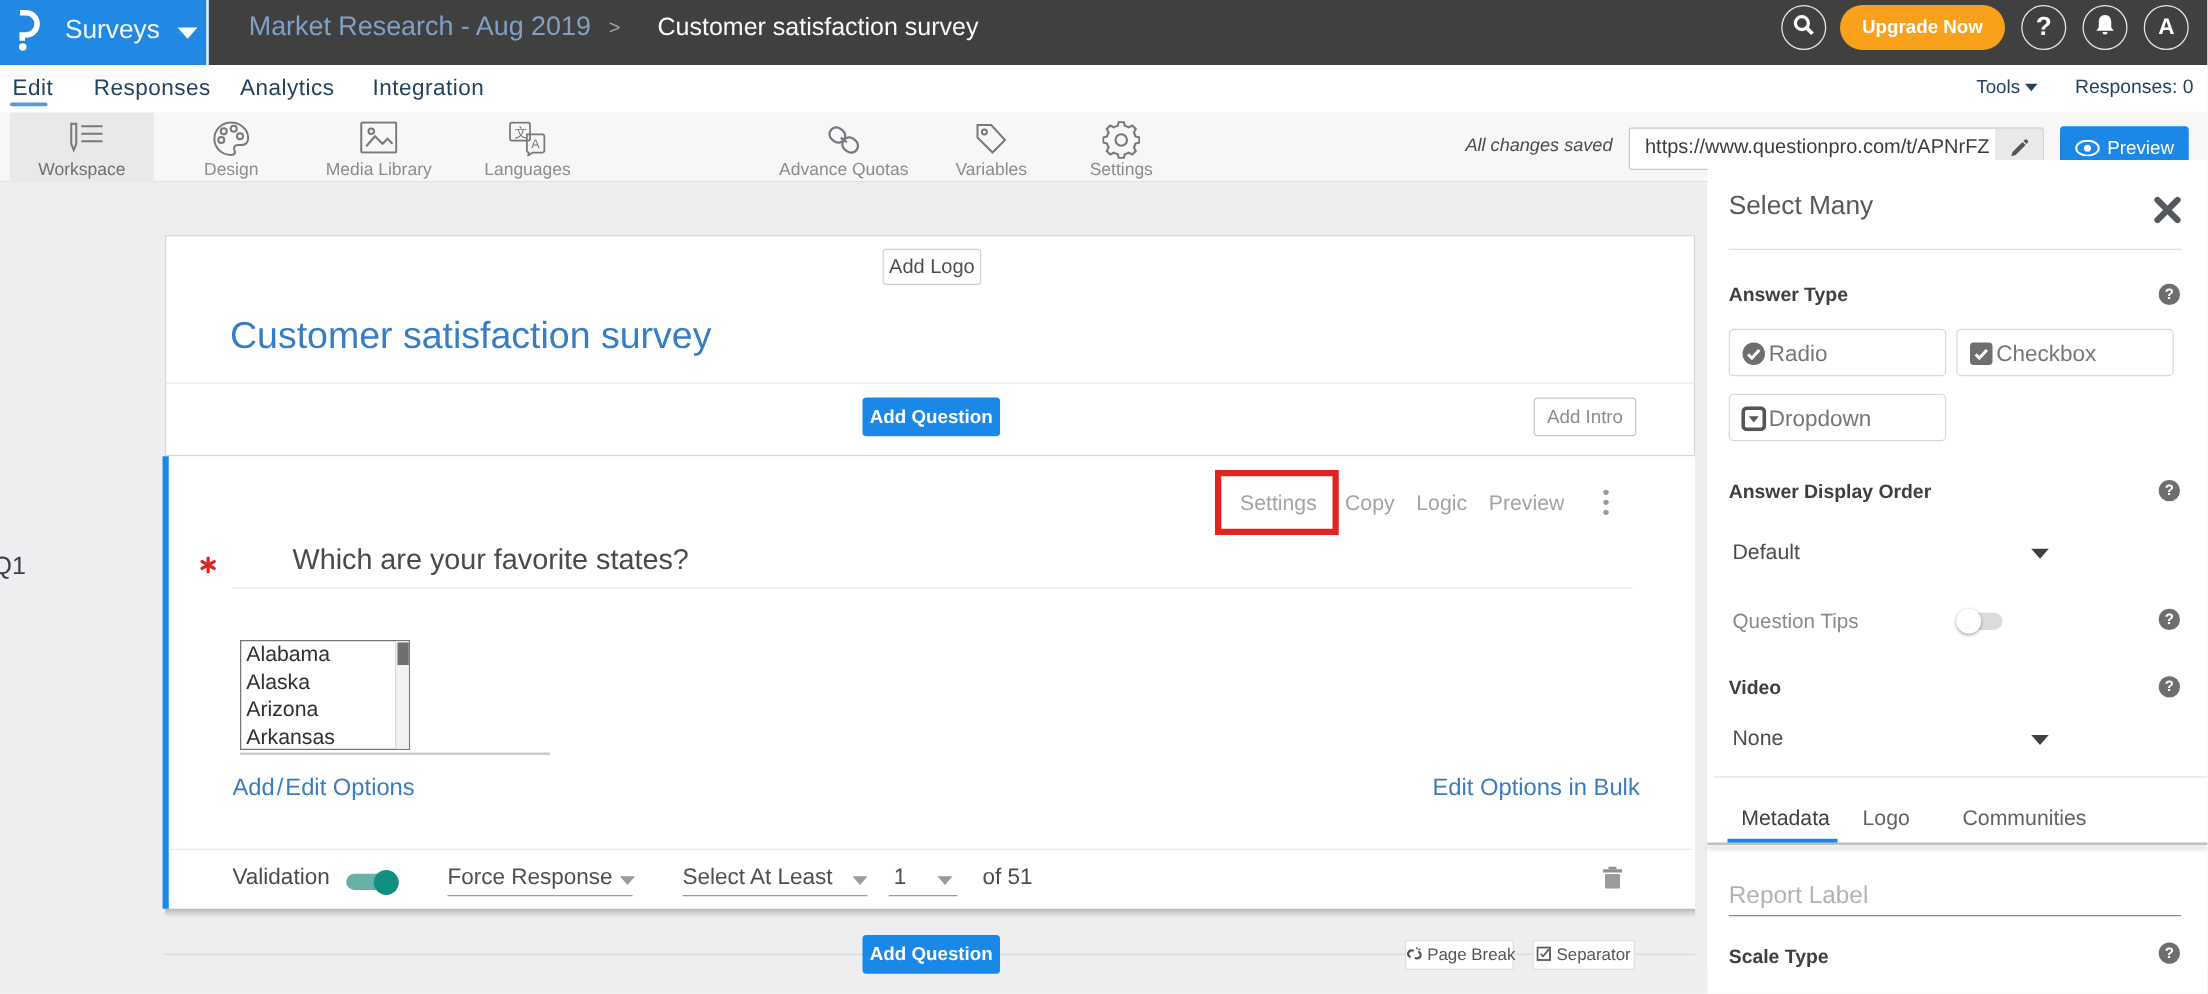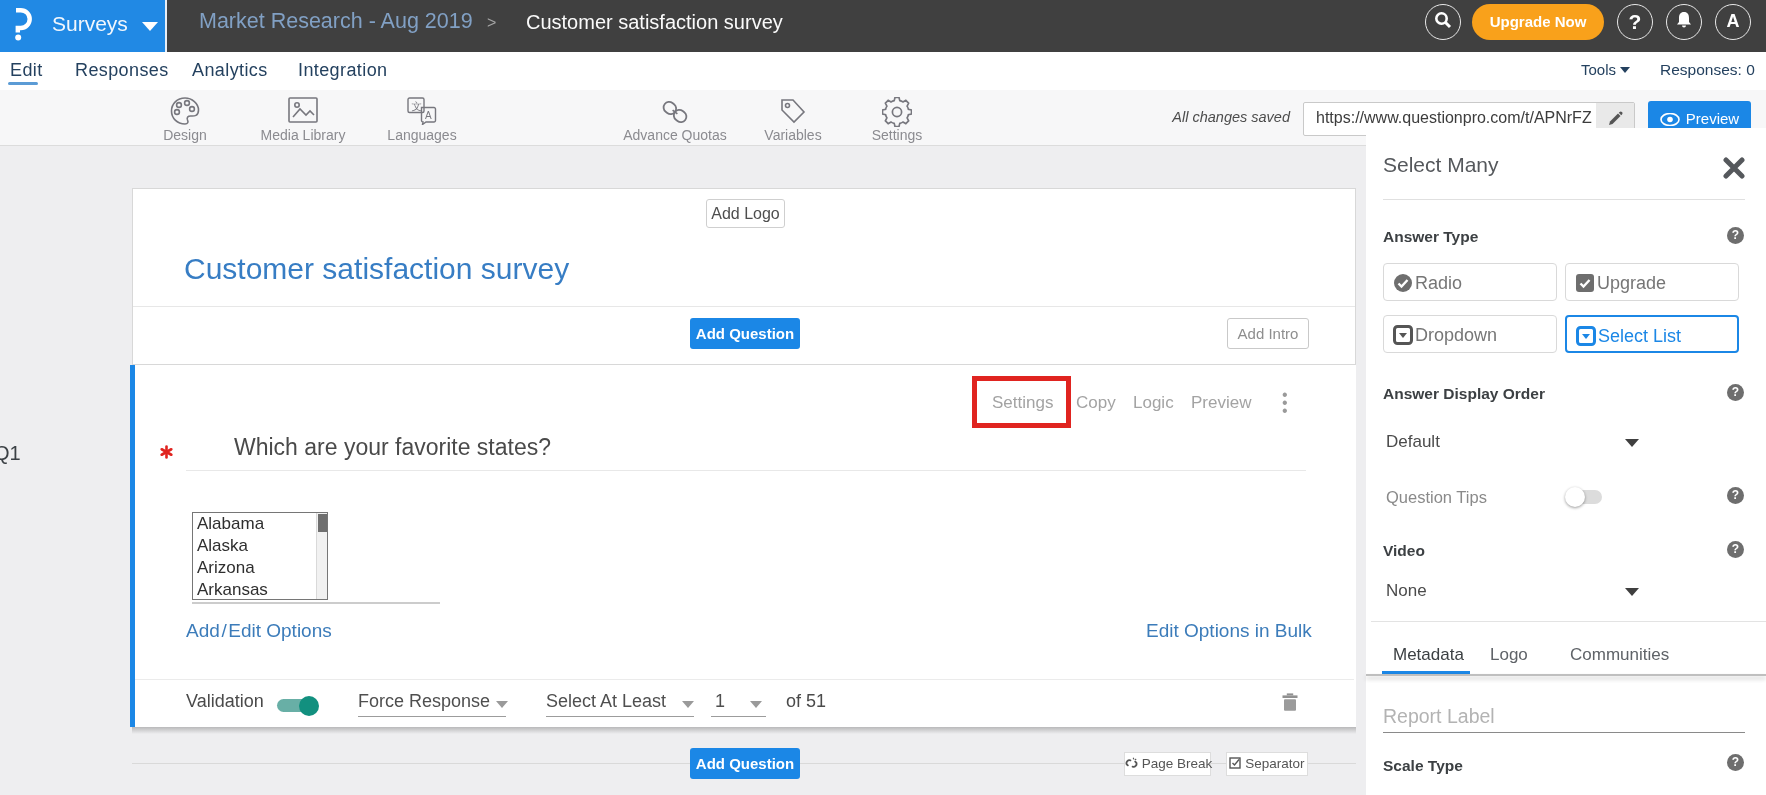--- a/index.html
+++ b/index.html
@@ -134,20 +134,29 @@
   <div id="edit-underline"></div>
   <span class="navlink" style="left:75px;">Responses</span>
   <span class="navlink" style="left:192px;">Analytics</span>
   <span class="navlink" style="left:298px;">Integration</span>
   <span class="navlink" style="left:1581px; font-size:15px; top:9px; letter-spacing:0;">Tools</span>
   <div style="position:absolute;left:1620px;top:15px;width:0;height:0;border-left:5.5px solid transparent;border-right:5.5px solid transparent;border-top:6.5px solid #24415f;"></div>
   <span class="navlink" style="left:1660px; font-size:15.5px; top:9px; letter-spacing:0;">Responses: 0</span>
 </div>
 
 <div id="toolbar">
+  <div class="titem" id="t-workspace" style="left:8px; width:115px;">
+    <svg width="34" height="28" viewBox="0 0 34 28" fill="none" stroke="#77777e" stroke-width="1.6">
+      <path d="M8 2 L12 2 L12 18 L10 23 L8 18 Z"></path>
+      <line x1="16" y1="4" x2="33" y2="4"></line>
+      <line x1="16" y1="10" x2="33" y2="10"></line>
+      <line x1="16" y1="16" x2="33" y2="16"></line>
+    </svg>
+    <div class="lbl" style="color:#6f6f74;">Workspace</div>
+  </div>
   <div class="titem" style="left:133px; width:104px;">
     <svg width="30" height="28" viewBox="0 0 30 28" fill="none" stroke="#77777e" stroke-width="1.6">
       <path d="M15 1 C7 1 1.5 7 1.5 14 C1.5 21 7 27 15 27 C18 27 18.5 25 17.5 23 C16.5 20.5 18 19 20.5 19 C23 19 28.5 20 28.5 13 C28.5 6.5 22 1 15 1 Z"></path>
       <circle cx="9" cy="8" r="2.4"></circle>
       <circle cx="17" cy="6" r="2.4"></circle>
       <circle cx="7" cy="15" r="2.4"></circle>
       <circle cx="22" cy="12" r="2.4"></circle>
     </svg>
     <div class="lbl">Design</div>
   </div>
@@ -308,35 +317,28 @@
       <circle cx="10" cy="10" r="9" fill="#6e6e6e"></circle>
       <path d="M5.5 10.5 L8.5 13.5 L14.5 7" fill="none" stroke="#fff" stroke-width="2.4"></path>
     </svg>
     <span class="txt">Radio</span>
   </div>
   <div class="atbtn" style="left:199px; top:135px;">
     <svg width="20" height="20" viewBox="0 0 20 20">
       <rect x="1" y="1" width="18" height="18" rx="3" fill="#6e6e6e"></rect>
       <path d="M5.5 10.5 L8.5 13.5 L14.5 7" fill="none" stroke="#fff" stroke-width="2.4"></path>
     </svg>
-    <span class="txt">Upgrade</span>
+    <span class="txt">Checkbox</span>
   </div>
   <div class="atbtn" style="left:17px; top:187px;">
     <svg width="20" height="20" viewBox="0 0 20 20">
       <rect x="1.5" y="1.5" width="17" height="17" rx="3" fill="none" stroke="#555" stroke-width="3"></rect>
       <path d="M6 8 L14 8 L10 13 Z" fill="#555"></path>
     </svg>
     <span class="txt">Dropdown</span>
-  </div>
-  <div class="atbtn" id="at-selectlist" style="left:199px; top:187px;">
-    <svg width="20" height="20" viewBox="0 0 20 20">
-      <rect x="1.5" y="1.5" width="17" height="17" rx="3" fill="none" stroke="#1b87e6" stroke-width="3"></rect>
-      <path d="M6 8 L14 8 L10 13 Z" fill="#1b87e6"></path>
-    </svg>
-    <span class="txt">Select List</span>
   </div>
 
   <div class="pl-bold" style="top:257px;">Answer Display Order</div>
   <div class="helpq" style="top:256px;">?</div>
   <div class="pselect" style="top:304px;">Default</div>
   <div class="pcaret" style="top:311px;"></div>
 
   <div id="qtips">Question Tips</div>
   <div class="helpq" style="top:359px;">?</div>
   <div id="offtoggle">

